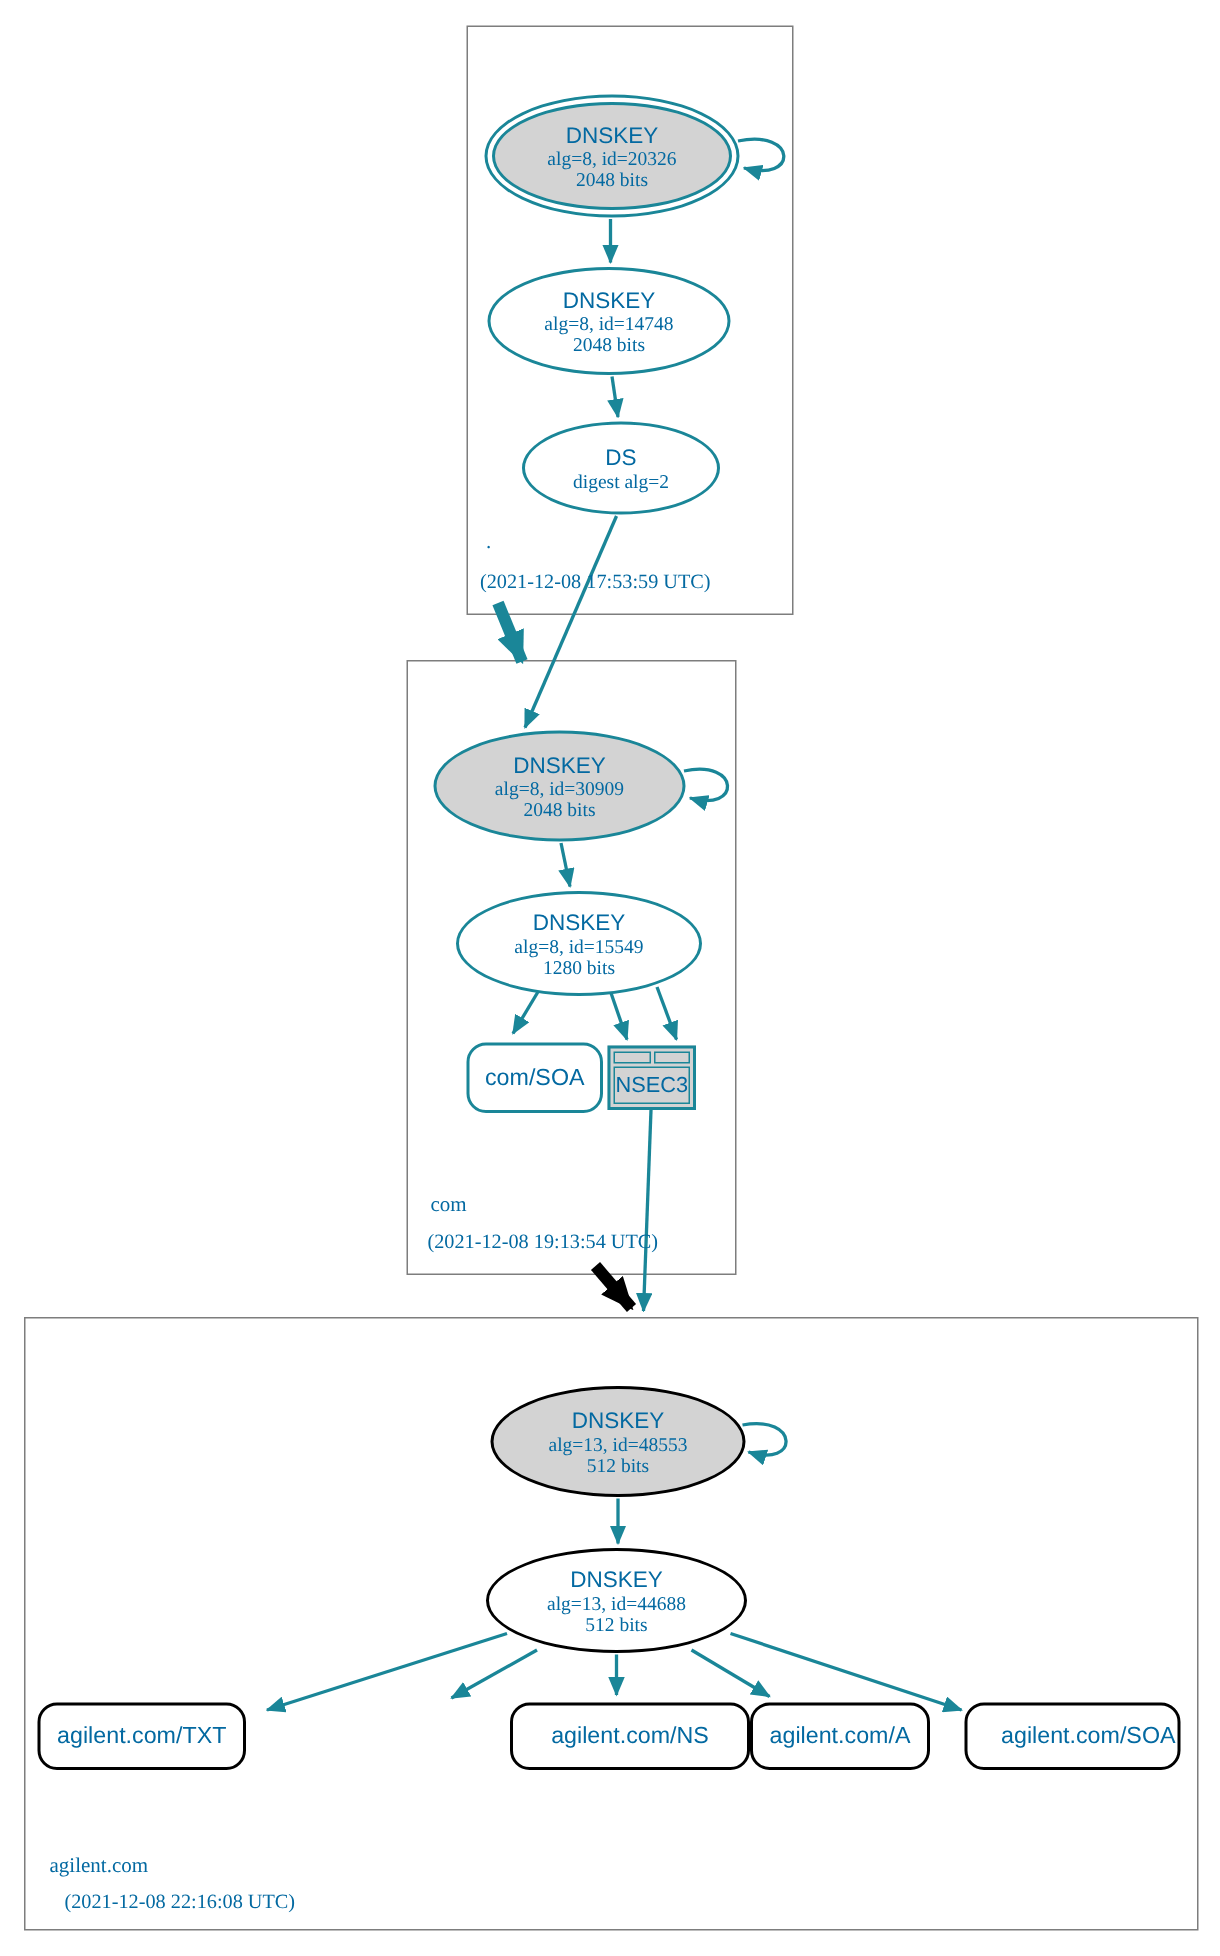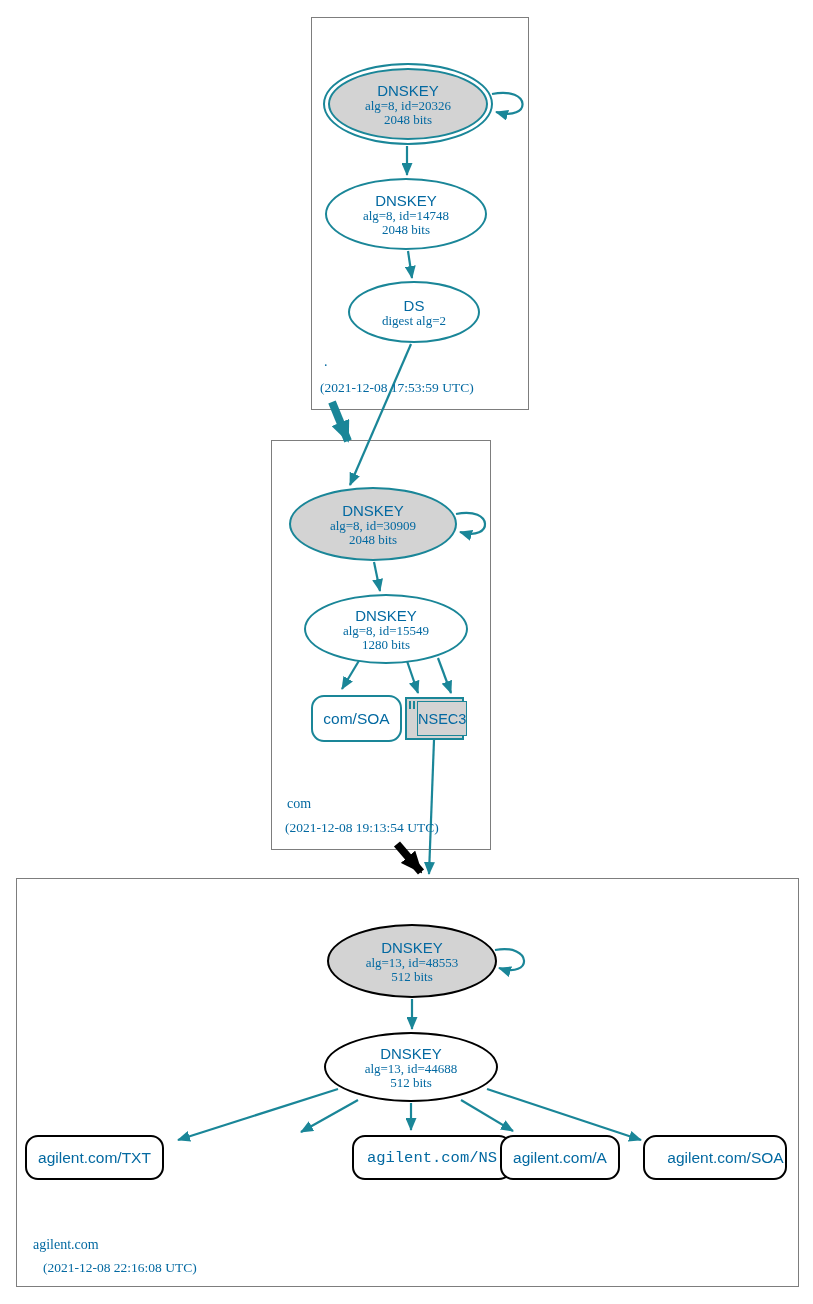--- a/index.html
+++ b/index.html
@@ -20,21 +20,21 @@
        justify-content:center;text-align:center;}
   .t{font-family:"Liberation Sans",sans-serif;font-size:15px;line-height:17px;}
   .d{font-family:"Liberation Serif",serif;font-size:13px;line-height:14px;}
   .rrect{position:absolute;z-index:2;border:2px solid #000;border-radius:13px;background:#fff;
        display:flex;align-items:center;justify-content:center;font-family:"Liberation Sans",sans-serif;
        font-size:15.5px;box-sizing:border-box;}
   .soarect{position:absolute;z-index:2;border:2px solid #1a8698;border-radius:13px;background:#fff;
        display:flex;align-items:center;justify-content:center;font-family:"Liberation Sans",sans-serif;
        font-size:15.5px;box-sizing:border-box;}
   .nsec3{position:absolute;z-index:2;background:#d3d3d3;border:2px solid #1a8698;box-sizing:border-box;
-       padding:2px;display:flex;gap:2px;}
+       padding:2px;display:flex;flex-direction:column;gap:2px;}
   .nsec3 .cells{display:flex;gap:2px;height:8px;}
   .nsec3 .cell{flex:1;border:1.5px solid #1a8698;background:#d3d3d3;box-sizing:border-box;}
   .nsec3 .lbl{flex:1;border:1.5px solid #1a8698;background:#d3d3d3;display:flex;align-items:center;
        justify-content:center;font-family:"Liberation Sans",sans-serif;font-size:14.5px;box-sizing:border-box;}
 </style>
 </head>
 <body>
 
 <div class="canvas">
 
@@ -126,21 +126,21 @@
     <div class="d">512 bits</div>
   </div>
   <div class="ell insec" style="left:324px;top:1032px;width:174px;height:70px;">
     <div class="t">DNSKEY</div>
     <div class="d">alg=13, id=44688</div>
     <div class="d">512 bits</div>
   </div>
   <div class="rrect" style="left:25px;top:1135px;width:139px;height:45px;">
     <span>agilent.com/TXT</span>
   </div>
-  <div class="rrect" style="left:352px;top:1135px;width:160px;height:45px;font-family:Liberation Mono, monospace;">
+  <div class="rrect" style="left:340px;top:1135px;width:160px;height:45px;">
     <span>agilent.com/NS</span>
   </div>
   <div class="rrect" style="left:500px;top:1135px;width:120px;height:45px;">
     <span>agilent.com/A</span>
   </div>
   <div class="rrect" style="left:643px;top:1135px;width:144px;height:45px;padding-left:21px;">
     <span>agilent.com/SOA</span>
   </div>
   <div class="zname" style="left:33px;top:1237px;">agilent.com</div>
   <div class="zts" style="left:31px;top:1260px;margin-left:12px;">(2021-12-08 22:16:08 UTC)</div>

